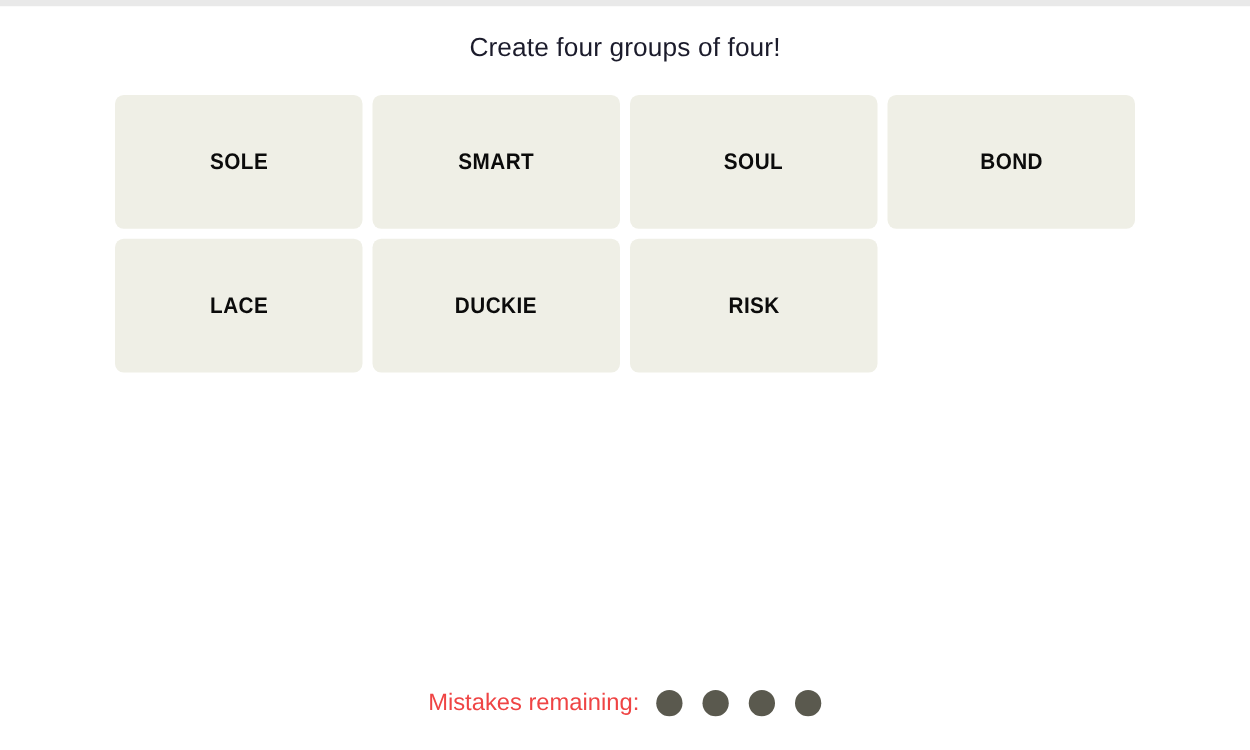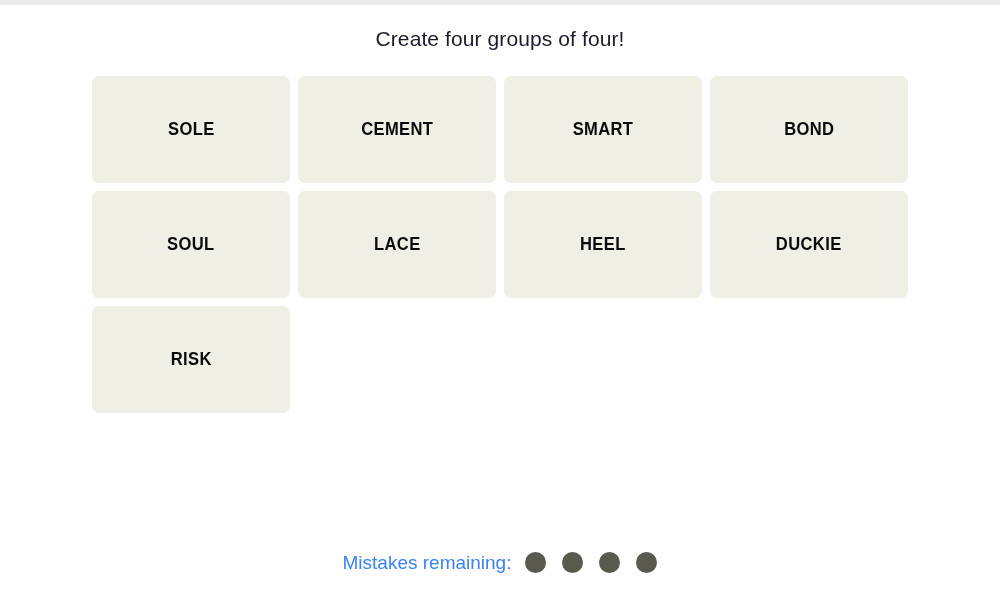--- a/index.html
+++ b/index.html
@@ -73,21 +73,21 @@
   #footer {
     margin-top: 24px;
     display: flex;
     align-items: center;
     justify-content: center;
     gap: 14px;
   }
   #mistakes-label {
     font-size: 19px;
     font-weight: 400;
-    color: #3b82f6;
+    color: #ef4444;
     line-height: 1;
     white-space: nowrap;
   }
   #dots {
     display: flex;
     align-items: center;
     gap: 16px;
   }
   .dot {
     width: 21px;
@@ -104,36 +104,30 @@
 
 <div id="game">
 
   <div id="title">Create four groups of four!</div>
 
   <div id="grid">
     <button class="tile">
       <span class="tile-label">SOLE</span>
     </button>
     <button class="tile">
-      <span class="tile-label">CEMENT</span>
+      <span class="tile-label">SMART</span>
     </button>
     <button class="tile">
-      <span class="tile-label">SMART</span>
+      <span class="tile-label">SOUL</span>
     </button>
     <button class="tile">
       <span class="tile-label">BOND</span>
     </button>
     <button class="tile">
-      <span class="tile-label">SOUL</span>
-    </button>
-    <button class="tile">
       <span class="tile-label">LACE</span>
-    </button>
-    <button class="tile">
-      <span class="tile-label">HEEL</span>
     </button>
     <button class="tile">
       <span class="tile-label">DUCKIE</span>
     </button>
     <button class="tile">
       <span class="tile-label">RISK</span>
     </button>
   </div>
 
   <div id="footer">

